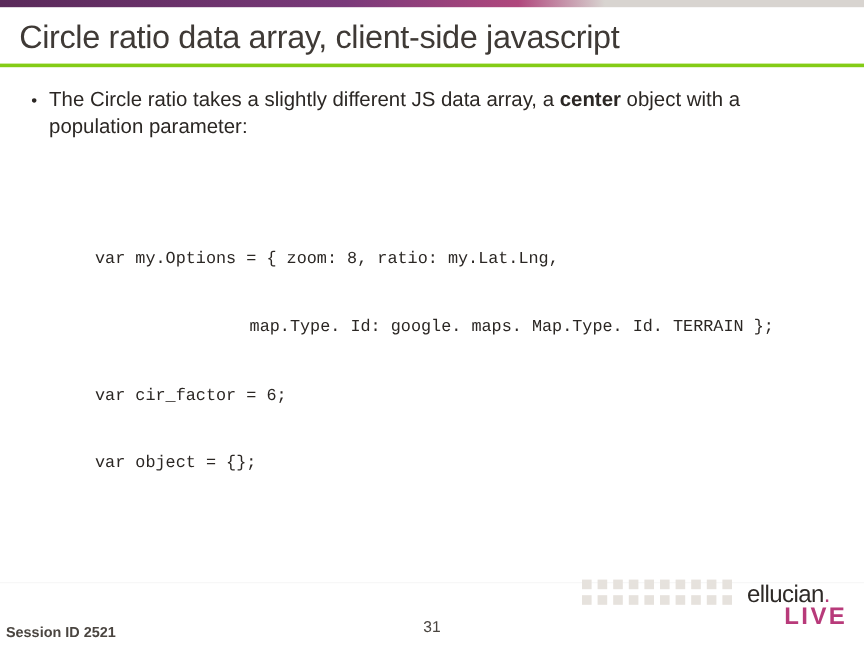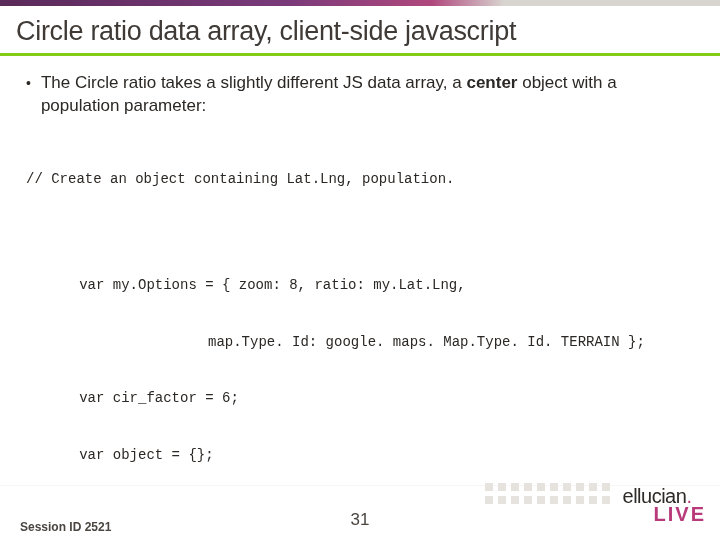--- a/index.html
+++ b/index.html
@@ -56,27 +56,27 @@
   .code .ind2 { display:block; padding-left:13em; }
   .code p { margin: 0 0 12px 0; }
   .footer {
     position: absolute;
     left: 0;
     right: 0;
     bottom: 6px;
     display: flex;
     align-items: flex-end;
     justify-content: space-between;
-    padding: 0 20px;
+    padding: 0 5px;
     font-size: 12px;
     color: #4a4540;
     height: 38px;
   }
   .footer .session { font-weight: 700; font-size: 12px; }
-  .footer .pnum { font-size: 17px; position:absolute; left:50%; transform:translateX(-50%); bottom:4px;}
+  .footer .pnum { font-size: 13px; position:absolute; left:50%; transform:translateX(-50%); bottom:4px;}
   .dots-deco {
     position: absolute;
     right: 110px;
     bottom: 36px;
     display: grid;
     grid-template-columns: repeat(10, 8px);
     grid-template-rows: repeat(2, 8px);
     gap: 5px;
   }
   .dots-deco span {
@@ -124,21 +124,20 @@
 <div class="body">
 
   <div class="bullet">
     <div class="dot">•</div>
     <div>
       <span>The Circle ratio takes a slightly different JS data array, a </span><b>center</b><span> object with a population parameter:</span>
     </div>
   </div>
 
   <div class="code">
-    <p>// Create an object containing Lat.Lng, population.</p>
     <p>
       <span class="ind">var my.Options = { zoom: 8, ratio: my.Lat.Lng,</span>
       <span class="ind2">map.Type. Id: google. maps. Map.Type. Id. TERRAIN };</span>
       <span class="ind">var cir_factor = 6;</span>
       <span class="ind">var object = {};</span>
     </p>
     
     
     
   </div>

